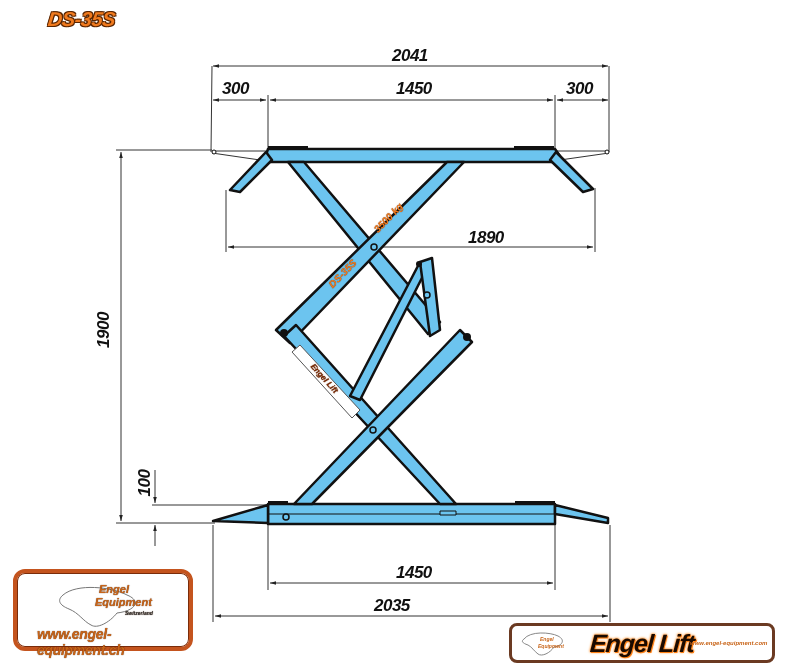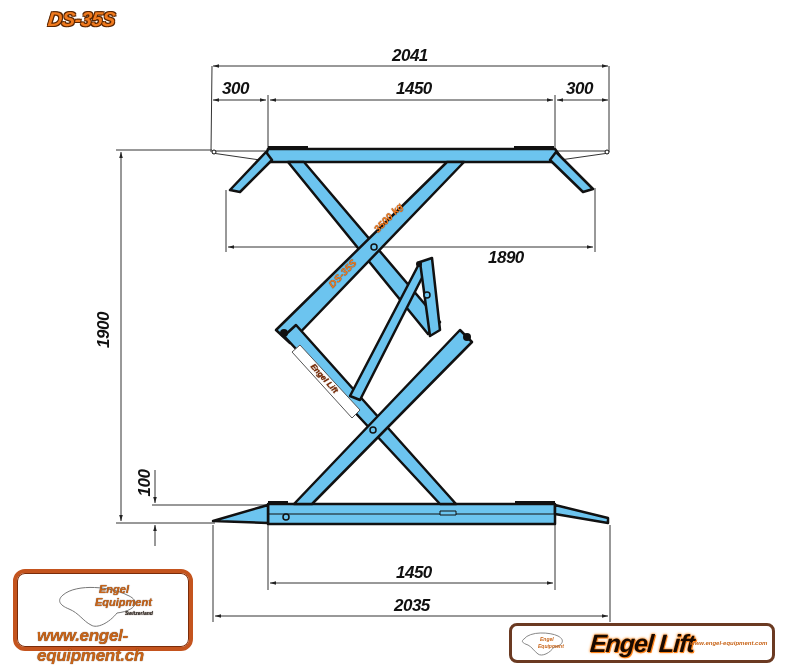--- a/index.html
+++ b/index.html
@@ -117,34 +117,34 @@
   </svg>
 
   <div class="arm-label" style="left:370px;top:212px;transform:rotate(-46deg);">3500 kg</div>
   <div class="arm-label" style="left:325px;top:268px;transform:rotate(-46deg);">DS-35S</div>
   <div class="arm-label" style="left:306px;top:374px;font-size:8px;color:#7a2c0a;transform:rotate(48deg);">Engel Lift</div>
 
   <div class="dim" style="left:392px;top:46px;">2041</div>
   <div class="dim" style="left:222px;top:79px;">300</div>
   <div class="dim" style="left:396px;top:79px;">1450</div>
   <div class="dim" style="left:566px;top:79px;">300</div>
-  <div class="dim" style="left:488px;top:228px;margin-top:20px;">1890</div>
+  <div class="dim" style="left:468px;top:228px;">1890</div>
   <div class="dim v" style="left:86px;top:320px;">1900</div>
   <div class="dim v" style="left:132px;top:473px;">100</div>
   <div class="dim" style="left:396px;top:563px;">1450</div>
-  <div class="dim" style="left:394px;top:596px;">2035</div>
+  <div class="dim" style="left:374px;top:596px;">2035</div>
 
   <div class="logo-box">
     <svg width="172" height="74" style="position:absolute;left:0;top:0">
       <path d="M46,22 C60,10 95,14 110,22 C125,28 118,38 100,40 C92,50 80,56 74,52 C66,48 62,40 52,36 C42,32 40,27 46,22 Z" fill="none" stroke="#777" stroke-width="1"></path>
     </svg>
     <div class="logo-text" style="left:82px;top:10px;font-size:11px;">Engel</div>
     <div class="logo-text" style="left:78px;top:23px;font-size:11px;">Equipment</div>
     <div class="logo-text" style="left:108px;top:37px;font-size:5px;color:#333;">Switzerland</div>
-    <div class="logo-text" style="left:20px;top:53px;font-size:17px;letter-spacing:-0.3px;">www.engel-equipment.ch</div>
+    <div class="logo-text" style="left:20px;top:53px;font-size:14px;letter-spacing:-0.3px;">www.engel-equipment.ch</div>
   </div>
 
   <div class="brand-box">
     <svg width="60" height="34" style="position:absolute;left:8px;top:1px">
       <path d="M4,12 C10,4 30,5 38,9 C46,13 42,19 34,20 C30,26 22,30 18,27 C14,24 12,20 8,18 C2,16 1,14 4,12 Z" fill="none" stroke="#888" stroke-width="1"></path>
       <text x="20" y="14" font-size="5" font-weight="bold" font-style="italic" fill="#c86418" font-family="Liberation Sans, sans-serif">Engel</text>
       <text x="18" y="21" font-size="5" font-weight="bold" font-style="italic" fill="#c86418" font-family="Liberation Sans, sans-serif">Equipment</text>
     </svg>
     <div class="brand-main">Engel Lift</div>
     <div class="brand-url">www.engel-equipment.com</div>

